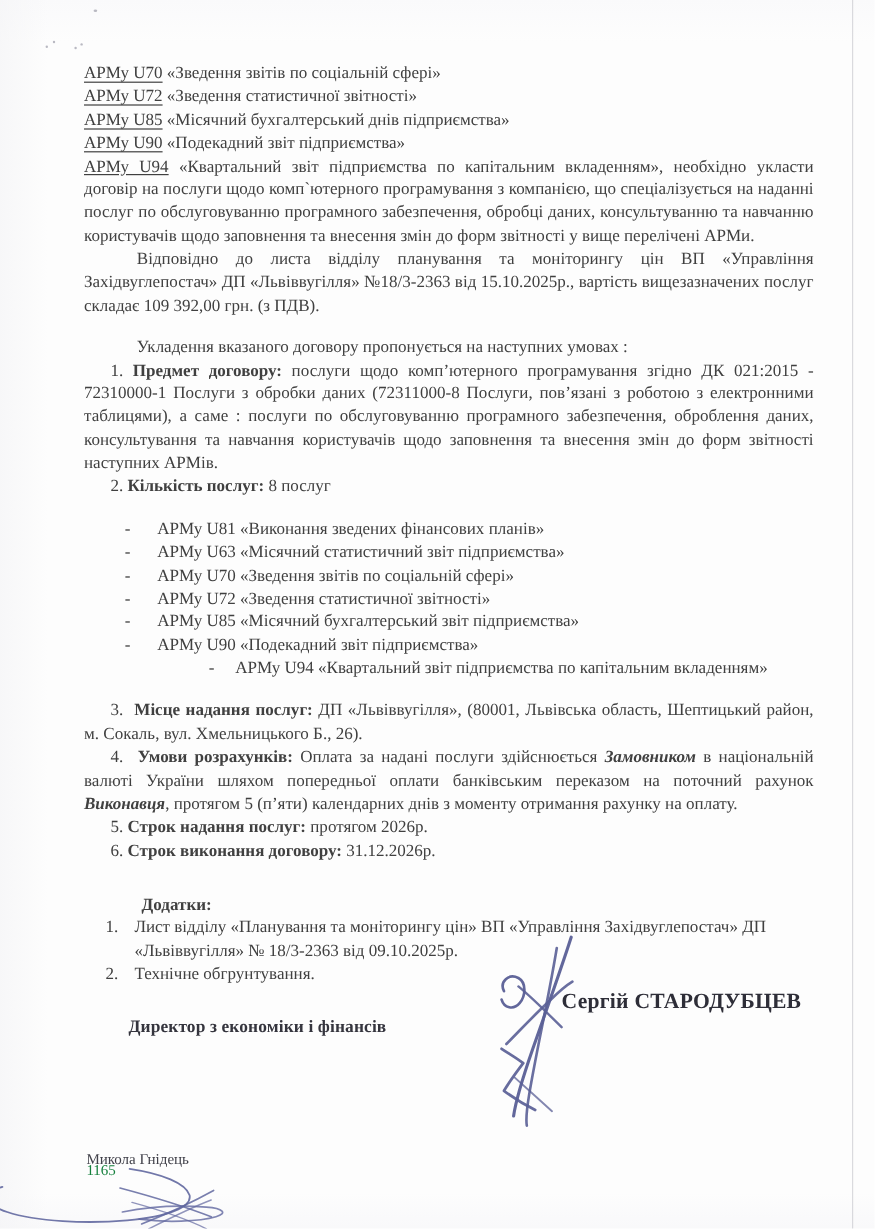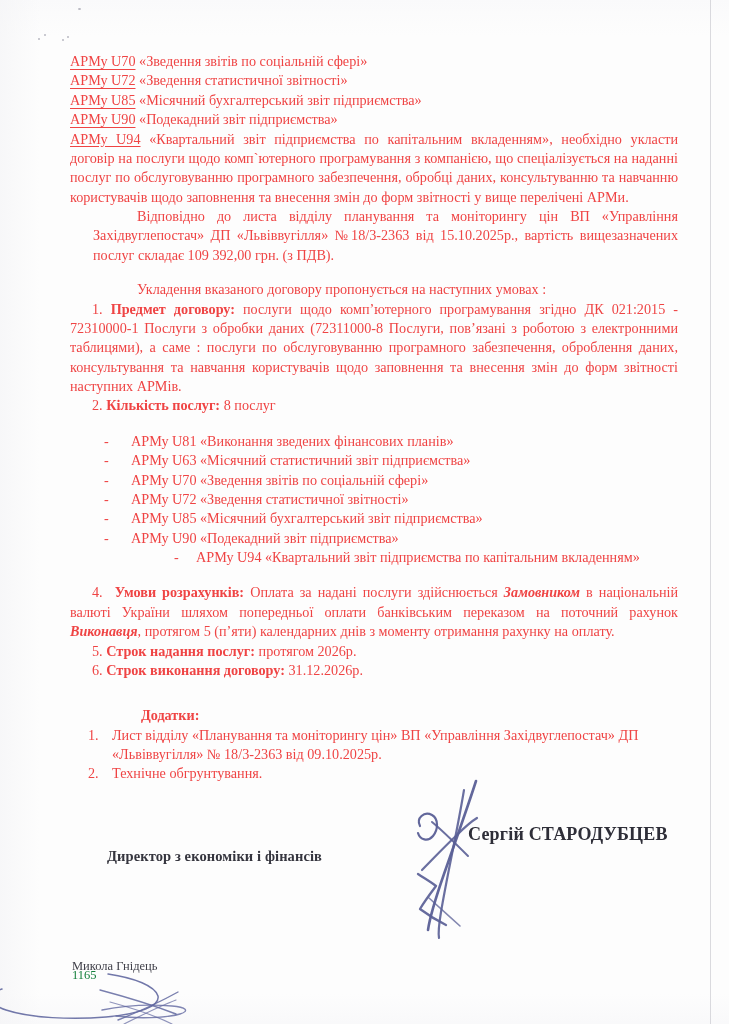--- a/index.html
+++ b/index.html
@@ -45,37 +45,36 @@
     z-index: 1;
     pointer-events: none;
   }
 
   .doc-body {
     position: absolute;
     left: 70px;
     top: 52px;
     width: 608px;
     z-index: 2;
-    color: #ef4444;
+    color: #404040;
     font-size: 14.2px;
     line-height: 1.365;
   }
 
   p, div.line {
     margin: 0;
     padding: 0;
   }
 
   .just {
     text-align: justify;
     text-align-last: left;
   }
   .indent {
     text-indent: 44px;
-    margin-left: 23px;
   }
   .indent-sm {
     text-indent: 22px;
   }
   .b { font-weight: bold; }
   .bi { font-weight: bold; font-style: italic; }
   .u { text-decoration: underline; text-underline-offset: 2px; }
 
   .arm-head .line {
     white-space: nowrap;
@@ -206,21 +205,21 @@
       <div class="line">
         <span class="u">АРМу  U70</span>
         <span>«Зведення звітів по соціальній сфері»</span>
       </div>
       <div class="line">
         <span class="u">АРМу  U72</span>
         <span>«Зведення статистичної звітності»</span>
       </div>
       <div class="line">
         <span class="u">АРМу  U85</span>
-        <span>«Місячний бухгалтерський звіт підприємства»</span>
+        <span>«Місячний бухгалтерський днів підприємства»</span>
       </div>
       <div class="line">
         <span class="u">АРМу  U90</span>
         <span>«Подекадний звіт підприємства»</span>
       </div>
     </div>
 
     <p class="just"><span class="u">АРМу  U94</span> <span>«Квартальний звіт підприємства по капітальним вкладенням», необхідно укласти договір на послуги щодо комп`ютерного програмування з компанією, що спеціалізується на наданні послуг по обслуговуванню програмного забезпечення, обробці даних, консультуванню та навчанню користувачів щодо заповнення та внесення змін до форм звітності у вище перелічені АРМи.</span></p>
 
     <p class="just indent">Відповідно до листа відділу планування та моніторингу цін ВП «Управління Західвуглепостач» ДП «Львіввугілля» №18/3-2363 від 15.10.2025р., вартість вищезазначених послуг складає 109 392,00 грн. (з ПДВ).</p>
@@ -236,20 +235,21 @@
     <ul class="dash-list">
       <li>АРМу  U81 «Виконання зведених фінансових планів»</li>
       <li>АРМу  U63 «Місячний статистичний звіт підприємства»</li>
       <li>АРМу  U70 «Зведення звітів по соціальній сфері»</li>
       <li>АРМу  U72 «Зведення статистичної звітності»</li>
       <li>АРМу  U85 «Місячний бухгалтерський звіт підприємства»</li>
       <li>АРМу  U90 «Подекадний звіт підприємства»</li>
       <li class="sub-dash">АРМу  U94 «Квартальний звіт підприємства по капітальним вкладенням»</li>
     </ul>
 
+    <p class="just indent-sm"><span>3.</span>&nbsp; <span class="b">Місце надання послуг:</span> <span>ДП «Львіввугілля», (80001, Львівська область, Шептицький район, м. Сокаль, вул.  Хмельницького Б., 26).</span></p>
 
     <p class="just indent-sm"><span>4.</span>&nbsp; <span class="b">Умови розрахунків:</span> <span>Оплата за надані послуги здійснюється </span><span class="bi">Замовником</span><span> в національній валюті України шляхом попередньої оплати банківським переказом на поточний рахунок </span><span class="bi">Виконавця</span><span>, протягом 5 (п’яти) календарних днів з моменту отримання рахунку на оплату.</span></p>
 
     <p class="indent-sm"><span>5.</span> <span class="b">Строк надання послуг:</span> <span>протягом 2026р.</span></p>
 
     <p class="indent-sm"><span>6.</span> <span class="b">Строк виконання  договору:</span> <span>31.12.2026р.</span></p>
 
     <div class="gap-lg"></div>
 
     <p class="b indent" style="text-indent:48px;">Додатки:</p>

